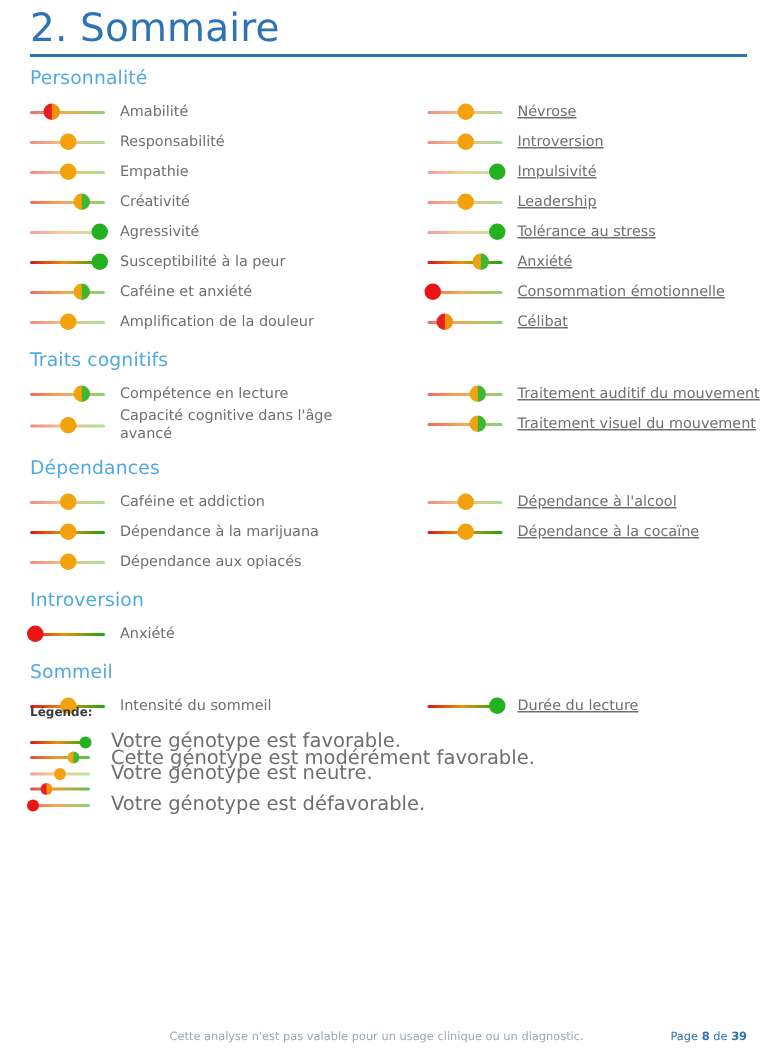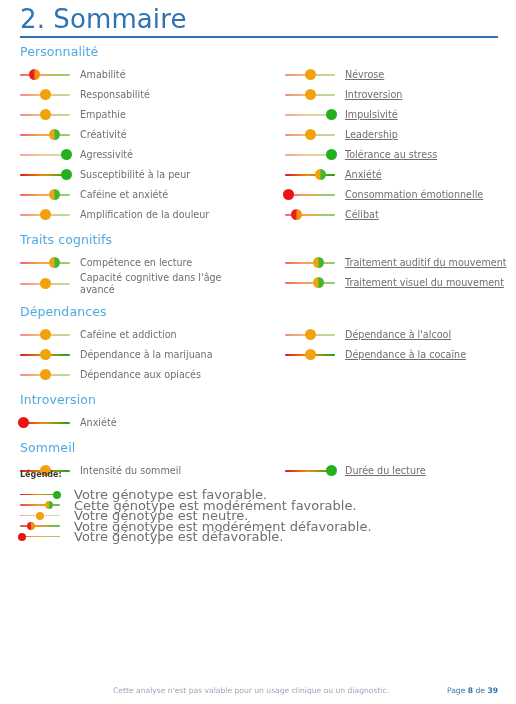--- a/index.html
+++ b/index.html
@@ -301,21 +301,21 @@
       </div>
     </div>
   </div>
 
 <div class="legend">
   <div class="legend-title">Légende:</div>
   <div id="legend-root">
       <div class="legend-row"><span class="indicator"><span class="bar sat-4"></span><span class="dot st-fav" style="left: 92%;"></span></span><span class="legend-label">Votre génotype est favorable.</span></div>
       <div class="legend-row"><span class="indicator"><span class="bar sat-3"></span><span class="dot st-modfav" style="left: 72%;"></span></span><span class="legend-label">Cette génotype est modérément favorable.</span></div>
       <div class="legend-row"><span class="indicator"><span class="bar sat-2"></span><span class="dot st-neutral" style="left: 50%;"></span></span><span class="legend-label">Votre génotype est neutre.</span></div>
-      <div class="legend-row"><span class="indicator"><span class="bar sat-3"></span><span class="dot st-moddef" style="left: 27%;"></span></span><span class="legend-label">Votre génotype est modérément défavorable.</span></div>
+      <div class="legend-row"><span class="indicator"><span class="bar sat-3"></span><span class="dot st-moddef" style="left: 27%;"></span></span></div>
       <div class="legend-row"><span class="indicator"><span class="bar sat-1"></span><span class="dot st-def" style="left: 6%;"></span></span><span class="legend-label">Votre génotype est défavorable.</span></div>
     </div>
 </div>
 
 <div class="footer">
   <div class="footer-note">Cette analyse n'est pas valable pour un usage clinique ou un diagnostic.</div>
   <div class="footer-page">
     <span>Page</span>
     <b>8</b>
     <span>de</span>

